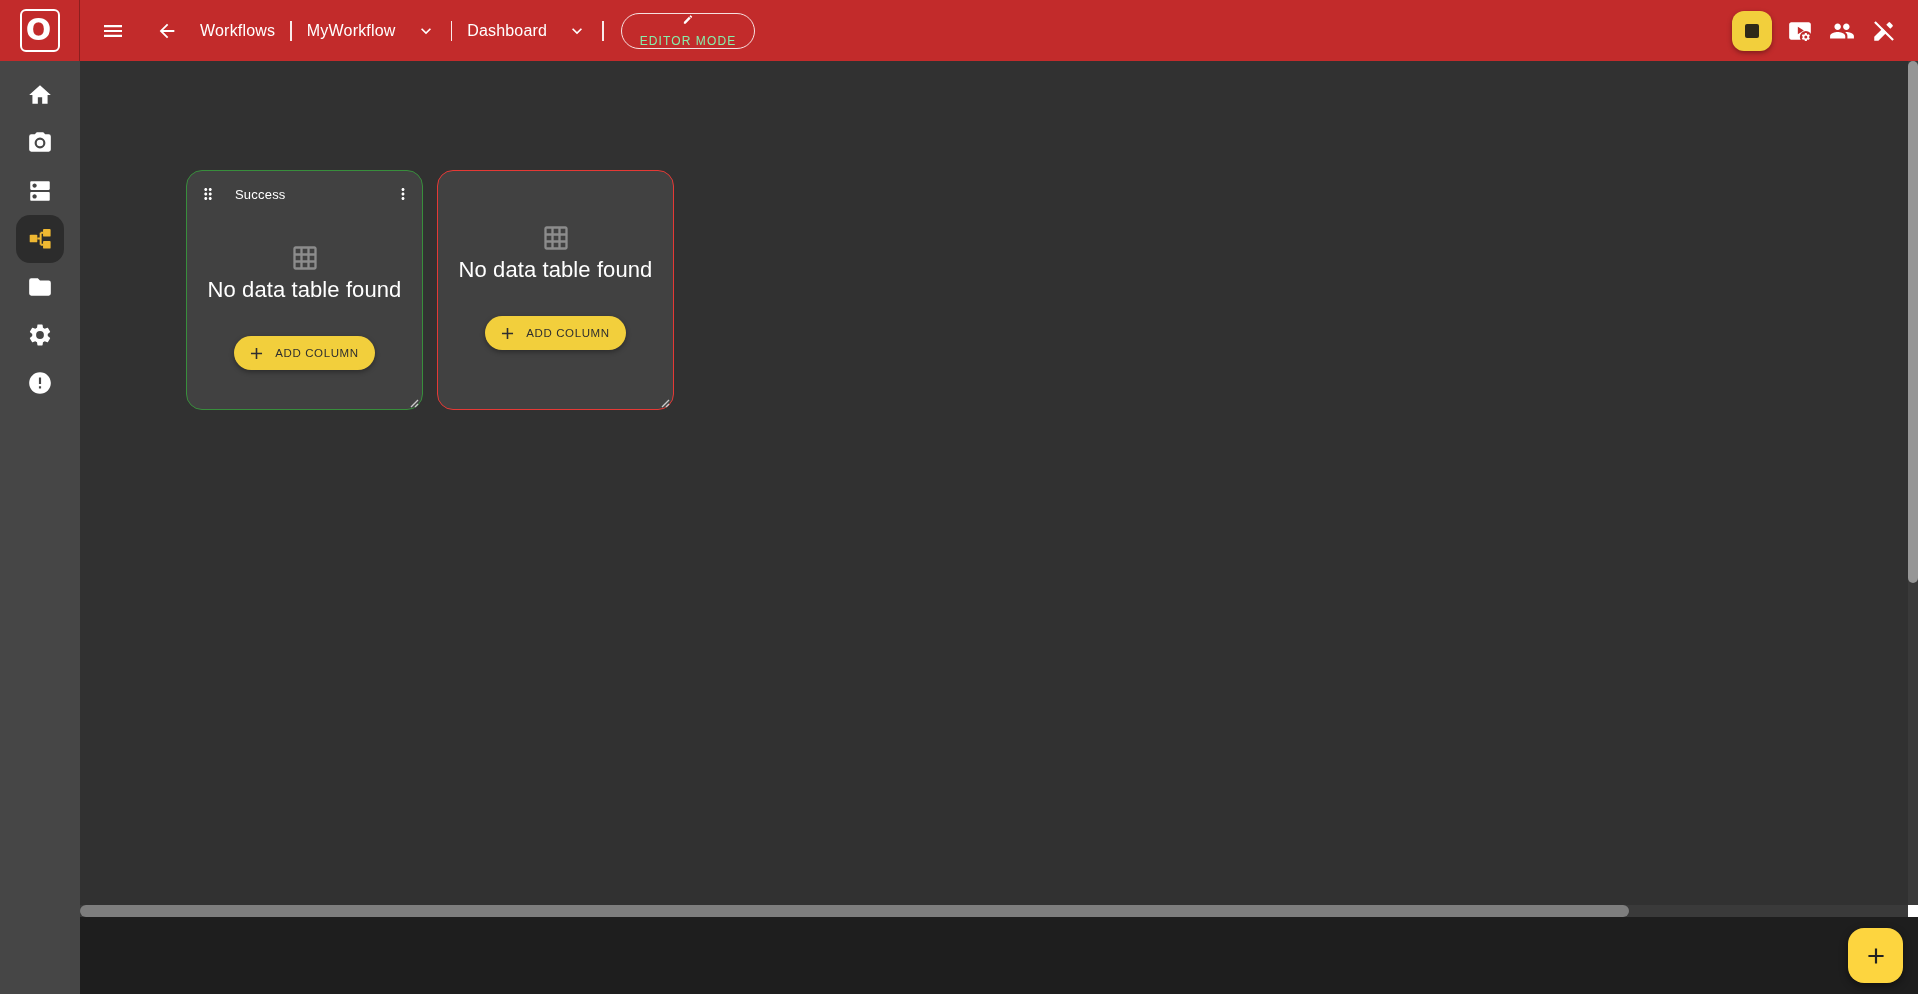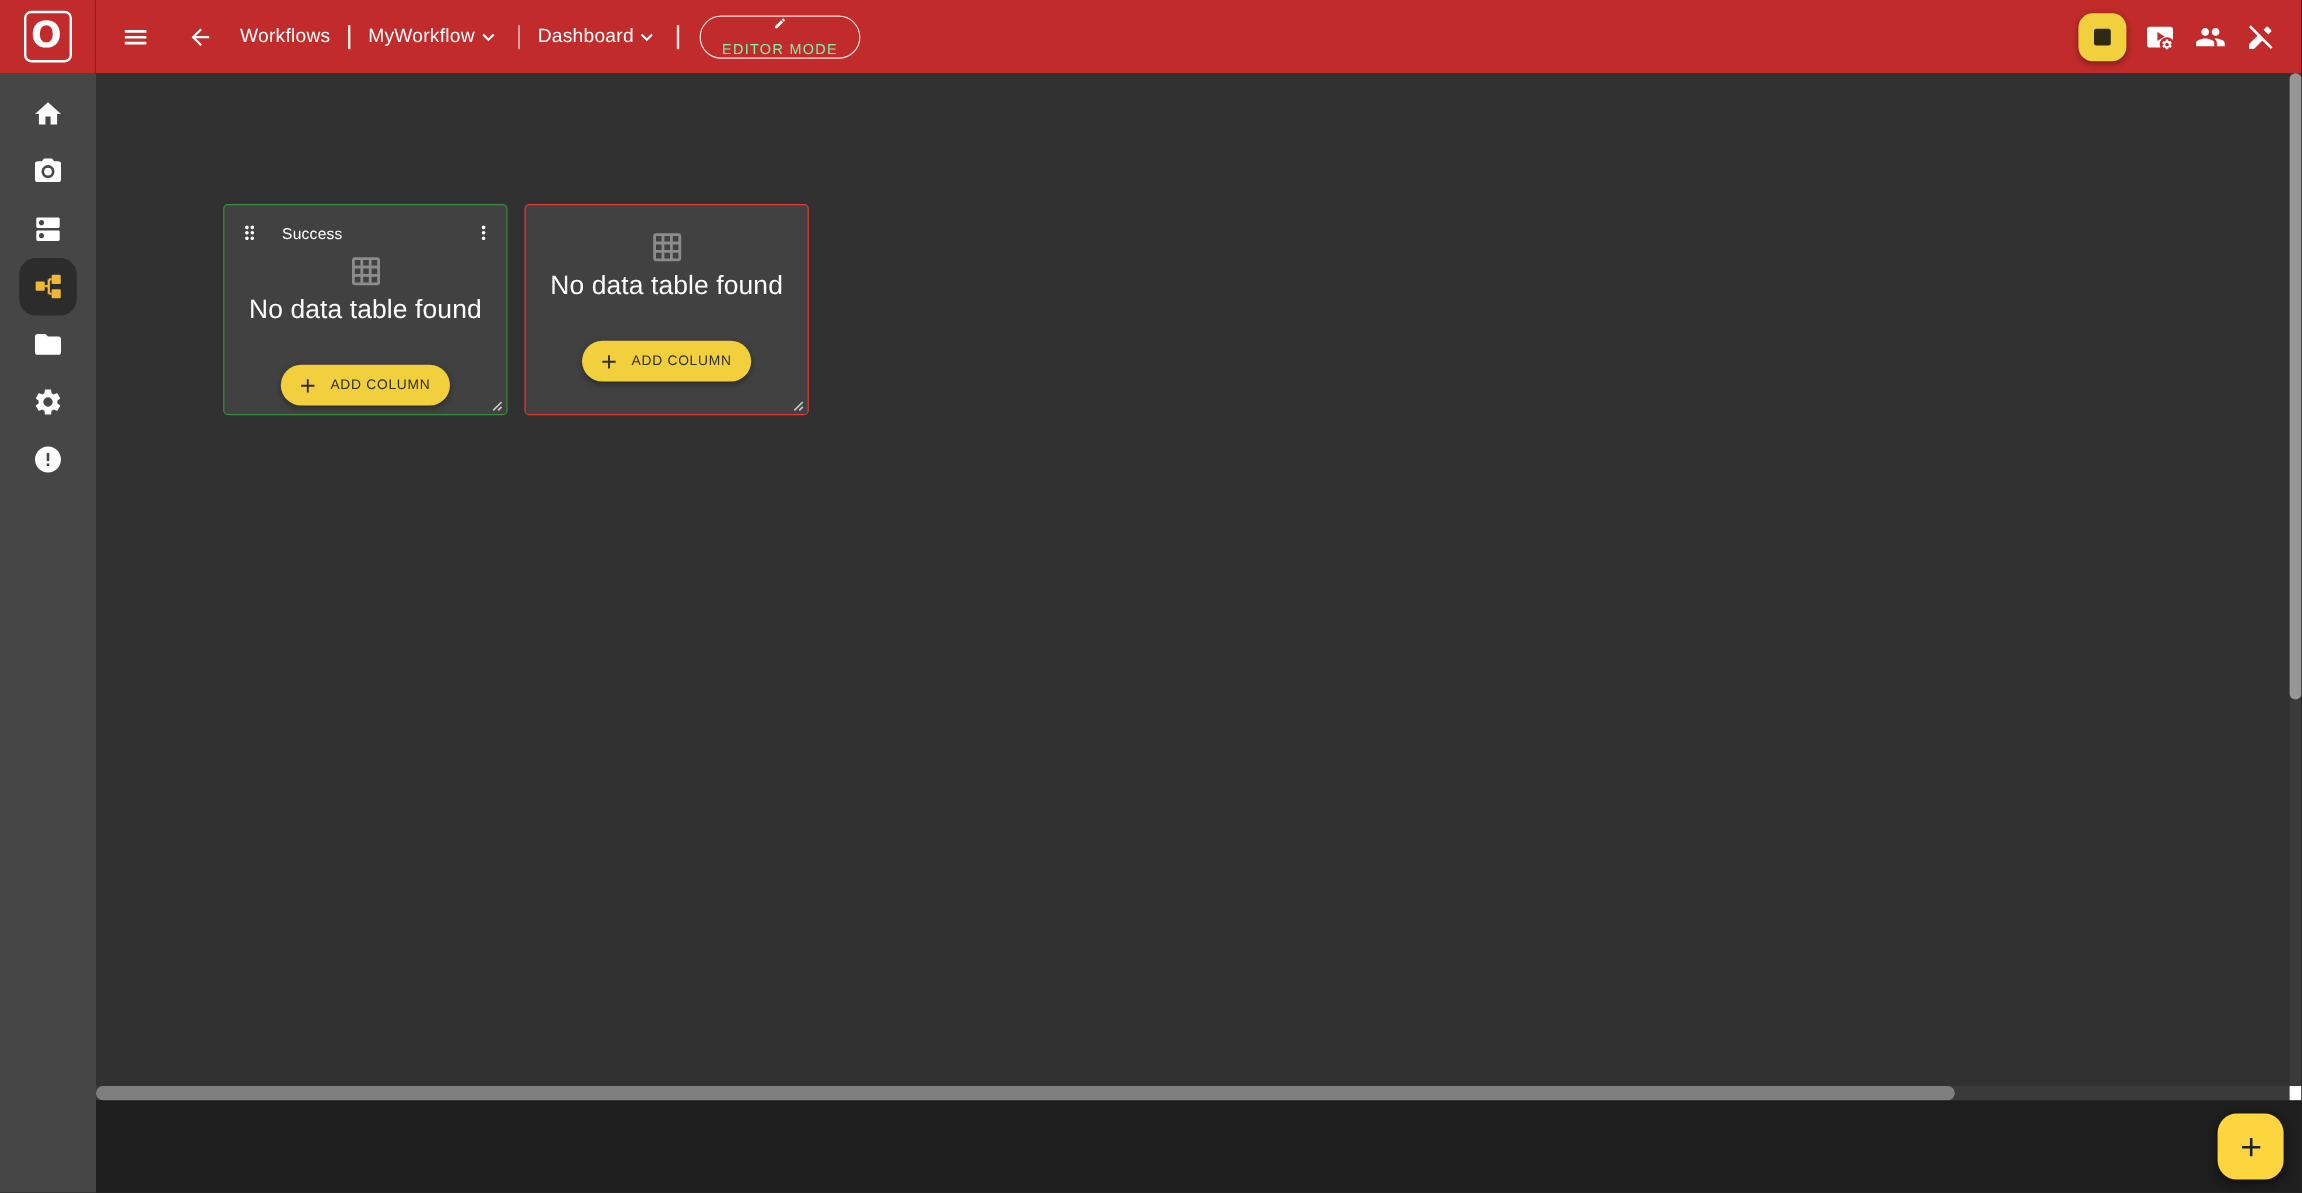--- a/index.html
+++ b/index.html
@@ -16,43 +16,43 @@
               display:flex;align-items:center;justify-content:center;}
   .logo-o{font-family:"DejaVu Sans",sans-serif;font-weight:700;font-size:30px;line-height:1;
           color:#fff;transform:translate(-1px,-1px);}
   .tb-icon-btn{background:none;border:none;padding:0;margin:0;cursor:pointer;display:flex;
                align-items:center;justify-content:center;width:28px;height:28px;flex:0 0 auto;}
   .tb-icon-btn svg{display:block;}
   .menu-btn{margin-left:19px;}
   .back-btn{margin-left:26px;}
   .nav-text{font-size:16px;font-weight:400;margin-left:19px;letter-spacing:.2px;}
   .nav-sep{width:1.5px;height:20px;background:rgba(255,255,255,.9);margin:0 15px;flex:0 0 auto;}
-  .nav-drop{display:flex;align-items:center;gap:1px;background:none;border:none;color:#fff;
+  .nav-drop{display:flex;align-items:center;gap:20px;background:none;border:none;color:#fff;
             font-family:inherit;font-size:16px;font-weight:500;cursor:pointer;padding:0;letter-spacing:.2px;}
   .editor-pill{display:flex;align-items:center;gap:9px;height:36px;padding:0 18px;margin-left:2px;
                border:1px solid rgba(255,255,255,.85);border-radius:18px;background:transparent;color:#86efac;
                font-family:inherit;font-size:12px;font-weight:500;letter-spacing:1.1px;cursor:pointer;flex-direction:column;}
   .tb-spacer{flex:1 1 auto;}
   .stop-btn{width:40px;height:40px;border-radius:12px;background:#f2cf3c;border:none;cursor:pointer;
             display:flex;align-items:center;justify-content:center;box-shadow:0 2px 5px rgba(0,0,0,.35);flex:0 0 auto;}
   .stop-square{width:14px;height:14px;border-radius:2px;background:#2e2a18;display:block;}
   .tb-right{display:flex;align-items:center;gap:14px;margin-right:20px;}
 
   
   .sidebar{position:absolute;left:0;top:61px;width:80px;height:933px;background:#464646;
            display:flex;flex-direction:column;align-items:center;padding-top:10px;}
   .side-item{width:80px;height:48px;display:flex;align-items:center;justify-content:center;
              background:none;border:none;cursor:pointer;padding:0;position:relative;}
   .side-active-bg{width:48px;height:48px;border-radius:14px;background:#2c2c2c;
                   display:flex;align-items:center;justify-content:center;}
 
   
   .canvas{position:absolute;left:80px;top:61px;width:1828px;height:844px;background:#313131;}
-  .card{position:absolute;width:237px;height:176px;background:#414141;border:1px solid #888;
-        border-radius:4px;display:flex;flex-direction:column;}
+  .card{position:absolute;width:237px;height:240px;background:#414141;border:1px solid #888;
+        border-radius:16px;display:flex;flex-direction:column;}
   .card-success{left:106px;top:109px;}
   .card-error{left:357px;top:109px;}
   .card-head{display:flex;align-items:center;height:40px;padding:6px 8px 0 10px;flex:0 0 auto;}
   .card-title{color:#fff;font-size:13px;font-weight:500;margin-left:16px;letter-spacing:.2px;}
   .kebab-btn{margin-left:auto;background:none;border:none;cursor:pointer;padding:2px;display:flex;}
   .drag-handle{cursor:grab;display:flex;padding:2px;background:none;border:none;}
   .card-body{flex:1 1 auto;display:flex;flex-direction:column;align-items:center;justify-content:center;
              padding-bottom:6px;}
   .grid-ico{margin-bottom:5px;}
   .empty-text{color:#fff;font-size:22px;font-weight:400;margin-bottom:15px;letter-spacing:.1px;}

